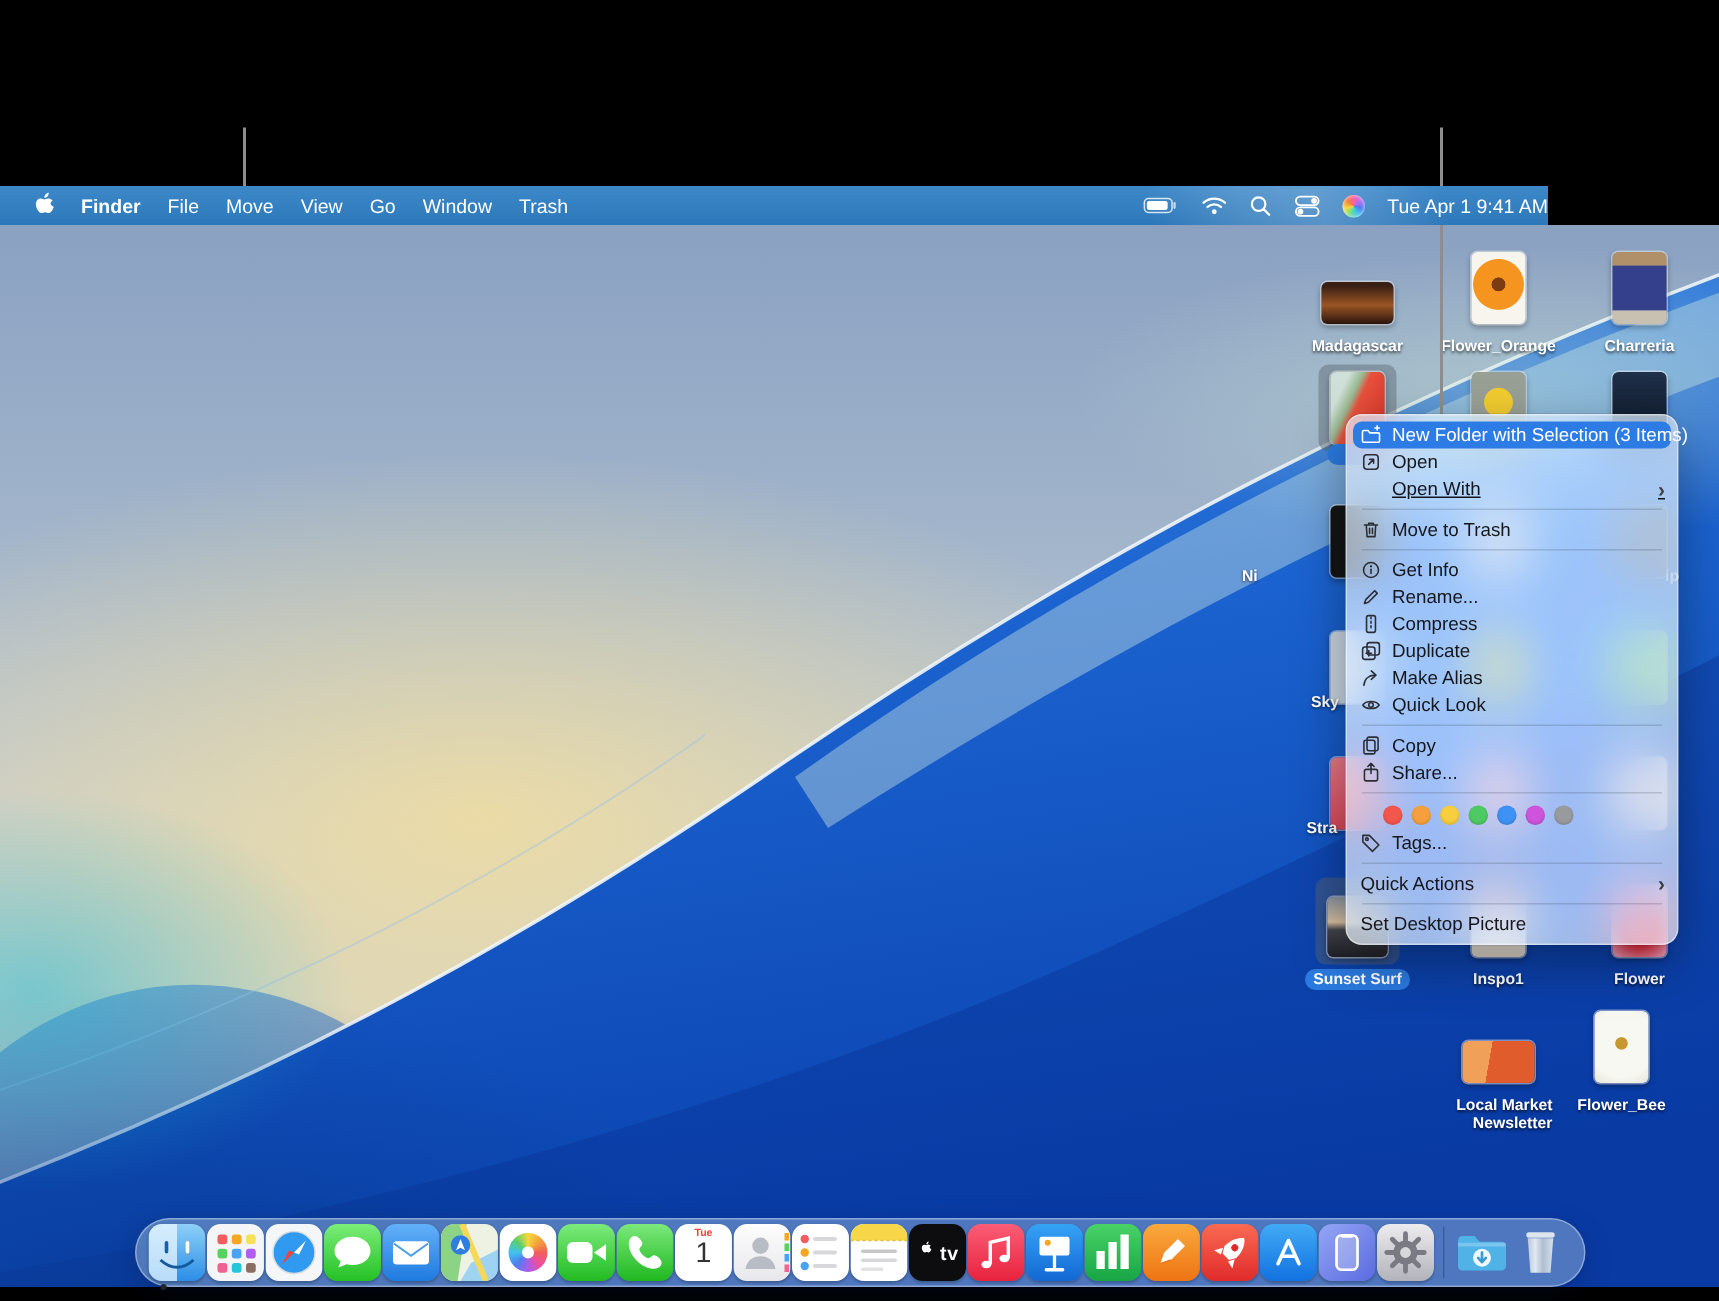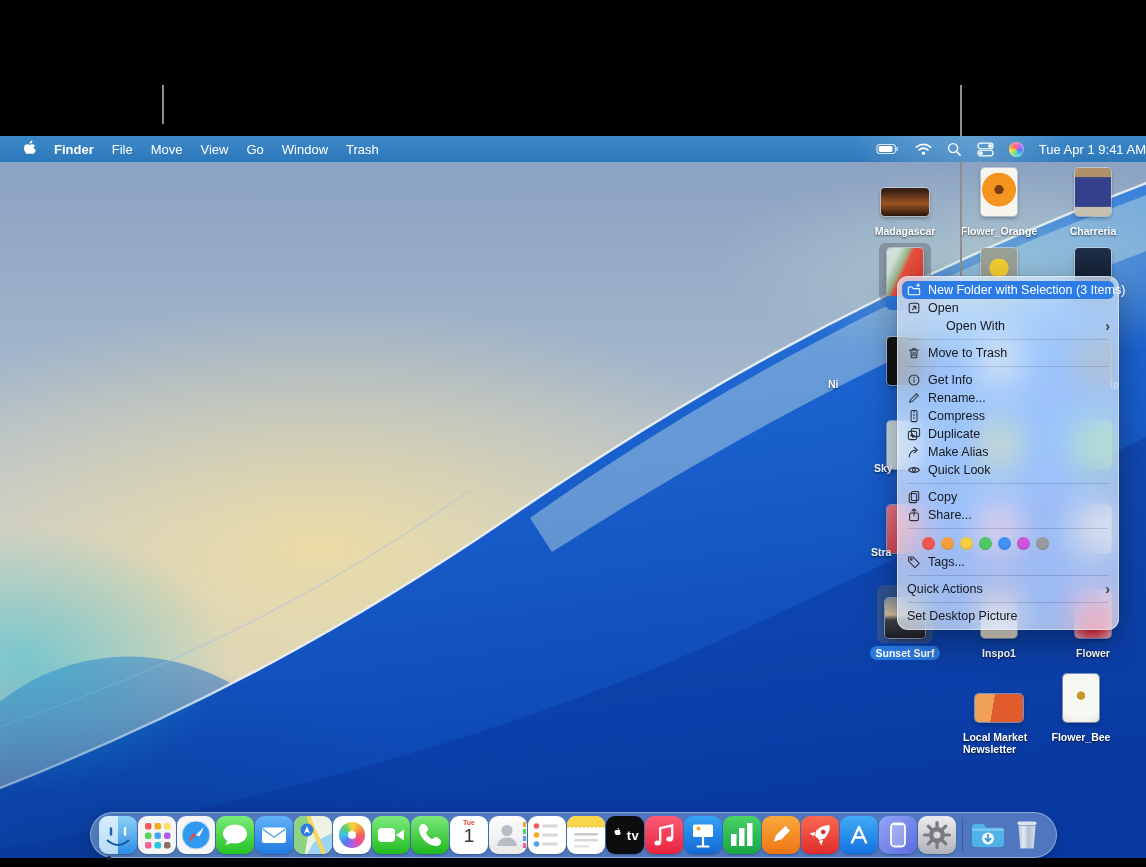--- a/index.html
+++ b/index.html
@@ -1,24 +1,24 @@
 <!DOCTYPE html>
 <html><head>
 <meta charset="utf-8">
 <style>
   html,body{margin:0;padding:0;background:#000;}
   #screen{position:relative;width:1146px;height:867px;background:#000;overflow:hidden;
     font-family:"Liberation Sans",sans-serif;-webkit-font-smoothing:antialiased;}
   
   .callout{position:absolute;width:2px;background:#8e8e8e;z-index:6;}
   
-  #menubar{position:absolute;left:0;top:124px;width:1146px;height:26px;z-index:10;
+  #menubar{position:absolute;left:0;top:124px;width:1032px;height:26px;z-index:10;
     background:linear-gradient(75deg,rgba(255,255,255,0) 74%,rgba(255,255,255,.14) 80%,rgba(255,255,255,.2) 85%,rgba(255,255,255,.08) 90%,rgba(255,255,255,0) 93%),
                linear-gradient(180deg,#3d88c8,#2d78ba);
-    display:flex;align-items:center;color:#fff;font-size:13px;margin-top:12px;}
+    display:flex;align-items:center;color:#fff;font-size:13px;}
   #menubar .left{display:flex;align-items:center;gap:0;padding-left:14px;}
   #menubar .menu{padding:0 9px;height:26px;display:flex;align-items:center;}
   #menubar .menu.app{font-weight:bold;}
   #menubar .right{margin-left:auto;display:flex;align-items:center;gap:7px;}
   #menubar .sticon{display:flex;align-items:center;justify-content:center;height:26px;padding:0 4px;}
   .siri-ball{width:15px;height:15px;border-radius:50%;
     background:conic-gradient(#ff5fa2,#b06af0,#4f7df0,#3fc3ee,#6fe08a,#f6d83c,#f5803c,#ff5fa2);
     box-shadow:inset 0 0 3px rgba(255,255,255,.8);}
   #clock{padding-left:4px;white-space:nowrap;}
   
@@ -31,36 +31,36 @@
     background:
       radial-gradient(ellipse 420px 140px at 88% 16%, rgba(205,235,215,.40), rgba(205,235,215,0) 70%),
       radial-gradient(ellipse 300px 190px at 2% 72%, rgba(25,185,220,.50), rgba(25,185,220,0) 70%),
       radial-gradient(ellipse 560px 320px at 8% 104%, rgba(8,58,148,.75), rgba(8,58,148,0) 72%);}
   
   .dicon{position:absolute;width:84px;display:flex;flex-direction:column;align-items:center;z-index:5;}
   .thumbwrap{height:58px;display:flex;align-items:flex-end;justify-content:center;
     padding:4px 8px 5px;border-radius:7px;box-sizing:border-box;}
   .thumbwrap.sel{background:rgba(92,102,112,.45);}
   .thumb{border-radius:4px;box-shadow:0 0 0 1px rgba(255,255,255,.45),0 2px 4px rgba(0,0,0,.35);}
-  .dlabel{margin-top:3px;font-size:10.5px;font-weight:bold;color:#fff;line-height:12px;text-align:left;
+  .dlabel{margin-top:3px;font-size:10.5px;font-weight:bold;color:#fff;line-height:12px;text-align:right;
     text-shadow:0 1px 2px rgba(0,0,0,.65);padding:1px 6px;border-radius:8px;max-width:80px;}
   .dlabel.sel{background:#2a7ae0;text-shadow:none;}
   .frag{position:absolute;font-size:10.5px;font-weight:bold;color:#fff;z-index:5;
     text-shadow:0 1px 2px rgba(0,0,0,.65);}
   .fragpill{position:absolute;background:#2a7ae0;border-radius:8px;z-index:5;height:14px;}
   
   #ctxmenu{position:absolute;left:897px;top:276px;width:222px;z-index:20;
     background:rgba(232,240,248,.68);backdrop-filter:blur(18px) saturate(1.6);
     border-radius:11px;border:1px solid rgba(255,255,255,.45);box-sizing:border-box;
     box-shadow:0 12px 34px rgba(0,0,0,.35),0 0 0 .5px rgba(0,0,0,.12);padding:4px 0;}
   .mi{display:flex;align-items:center;height:18px;padding:0 8px 0 9px;font-size:12.5px;
     color:#15171c;position:relative;white-space:nowrap;}
   .mi .ic{width:14px;height:14px;margin-right:7px;display:flex;align-items:center;justify-content:center;flex:none;}
   .mi .ic svg{width:14px;height:14px;stroke:#2b2e34;fill:none;stroke-width:1.2;stroke-linecap:round;stroke-linejoin:round;}
-  .mi.aligned{padding-left:48px;}
+  .mi.aligned{padding-left:30px;text-decoration:underline;}
   .mi.hl{background:#2d7ce5;color:#fff;border-radius:6px;margin:0 4px;padding-left:5px;}
   .mi.hl .ic svg{stroke:#fff;}
   .mi .chev{margin-left:auto;font-size:14px;line-height:14px;color:#3a3d44;font-weight:bold;}
   .sep{height:1px;background:rgba(40,45,55,.18);margin:4px 10px;}
   .dotsrow{display:flex;align-items:center;gap:6px;height:20px;padding-left:24px;}
   .dot{width:13px;height:13px;border-radius:50%;box-shadow:inset 0 -1px 2px rgba(0,0,0,.15);}
   
   #dock{position:absolute;left:90px;top:812px;width:967px;height:46px;z-index:15;
     background:rgba(185,212,232,.40);backdrop-filter:blur(14px);
     border:1px solid rgba(255,255,255,.35);border-radius:23px;box-sizing:border-box;

